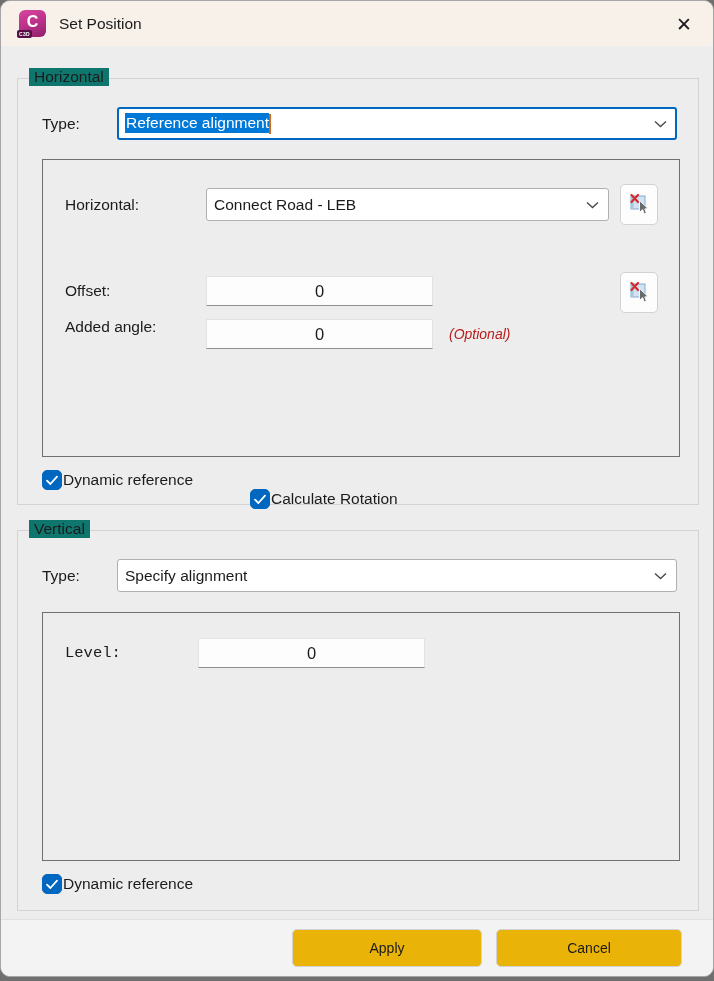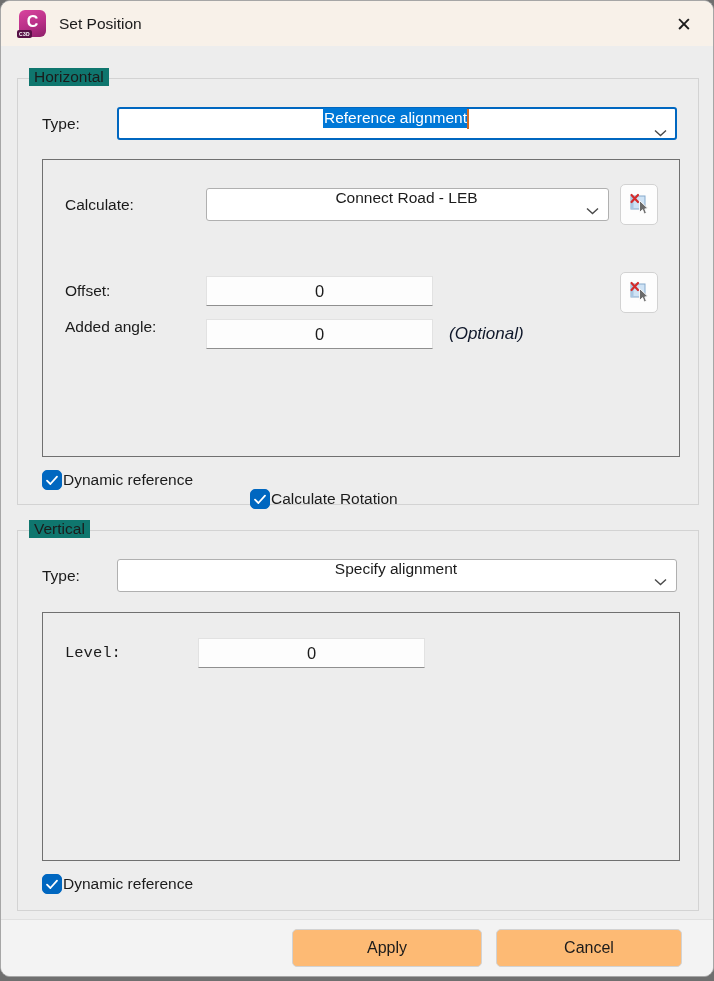--- a/index.html
+++ b/index.html
@@ -18,41 +18,41 @@
   .closebtn{position:absolute;right:14px;top:8px;width:30px;height:30px;display:flex;align-items:center;
     justify-content:center;font-size:19px;color:#1b1b1b;cursor:default;background:transparent;border:none;font-weight:300;}
   
   .group{position:absolute;border:1px solid #d3d3d3;background:transparent;}
   .group-label{position:absolute;top:-11px;left:11px;background:#0f766e;padding:0 5px;
     font-size:15.5px;color:#1b1b1b;}
   .panel{position:absolute;border:1px solid #707070;}
   .fieldlabel{position:absolute;font-size:15.5px;color:#1b1b1b;display:flex;align-items:center;}
   
   .combo{position:absolute;background:#ffffff;border:1px solid #b0b0b0;border-radius:3px;
-    display:flex;align-items:center;padding:0 9px 0 7px;box-sizing:border-box;font-size:15.5px;color:#1b1b1b;flex-direction:column;}
+    display:flex;align-items:center;padding:0 9px 0 7px;box-sizing:border-box;font-size:15.5px;color:#1b1b1b;}
   .combo .chev{margin-left:auto;flex:0 0 auto;}
   .combo.focused{border:2px solid #0067c0;padding:0 8px 0 6px;}
   .sel-text{background:#0078d7;color:#ffffff;padding:1px 0 2px 1px;}
   .caret{display:inline-block;width:2px;height:20px;background:#d4691e;margin-left:0;vertical-align:middle;}
   
   .numbox{position:absolute;background:#fdfdfd;border:1px solid #e2e2e2;border-bottom:1px solid #8f8f8f;
     text-align:center;font-size:16.5px;color:#1b1b1b;box-sizing:border-box;
     font-family:"Liberation Sans", sans-serif;padding:0;}
   
   .pickbtn{position:absolute;width:38px;height:41px;background:#fdfdfd;border:1px solid #d2d2d2;
     border-radius:5px;display:flex;align-items:center;justify-content:center;box-sizing:border-box;}
   
   .checkrow{position:absolute;display:flex;align-items:center;gap:1px;}
   .checkbox{width:20px;height:20px;flex:0 0 auto;}
   .checklabel{font-size:15.5px;color:#1b1b1b;}
-  .optional{position:absolute;font-style:italic;font-size:17px;color:#0f172a;display:flex;align-items:center;text-align:center;}
+  .optional{position:absolute;font-style:italic;font-size:14px;color:#b91c1c;display:flex;align-items:center;text-align:center;}
   
   .footer{position:absolute;left:0;right:0;top:918px;bottom:0;background:#f3f3f3;border-top:1px solid #e0e0e0;}
-  .btn{position:absolute;top:9px;height:38px;background:#fdba74;border:1px solid #d2d2d2;border-radius:5px;
-    font-size:16px;color:#1b1b1b;font-family:"Liberation Sans", sans-serif;}
+  .btn{position:absolute;top:9px;height:38px;background:#eab308;border:1px solid #d2d2d2;border-radius:5px;
+    font-size:14px;color:#1b1b1b;font-family:"Liberation Sans", sans-serif;}
 </style>
 </head>
 <body>
 
 <div class="window">
 
   <div class="titlebar">
     <div class="appicon">
       <span class="letter">C</span>
       <span class="badge">C3D</span>
@@ -68,21 +68,21 @@
 
     <div class="combo focused" style="left:99px;top:28px;width:560px;height:33px;">
       <span><span class="sel-text">Reference alignment</span><span class="caret"></span></span>
       <svg class="chev" width="13" height="8" viewBox="0 0 13 8">
           <path d="M1 1.5 L6.5 6.5 L12 1.5" fill="none" stroke="#4a4a4a" stroke-width="1.4"></path>
         </svg>
     </div>
 
     <div class="panel" style="left:24px;top:80px;width:636px;height:296px;">
 
-      <span class="fieldlabel" style="left:22px;top:28px;height:33px;">Calculate:</span>
+      <span class="fieldlabel" style="left:22px;top:28px;height:33px;">Horizontal:</span>
       <div class="combo" style="left:163px;top:28px;width:403px;height:33px;">
         <span>Connect Road - LEB</span>
         <svg class="chev" width="13" height="8" viewBox="0 0 13 8">
             <path d="M1 1.5 L6.5 6.5 L12 1.5" fill="none" stroke="#4a4a4a" stroke-width="1.4"></path>
           </svg>
       </div>
       <button class="pickbtn" style="left:577px;top:24px;">
         <svg width="22" height="24" viewBox="0 0 22 24">
           <rect x="3" y="3" width="14" height="13" fill="#cfe3f5" stroke="#86a9cb" stroke-width="1"></rect>
           <rect x="3" y="3" width="2.5" height="13" fill="#a9c6e2"></rect>

